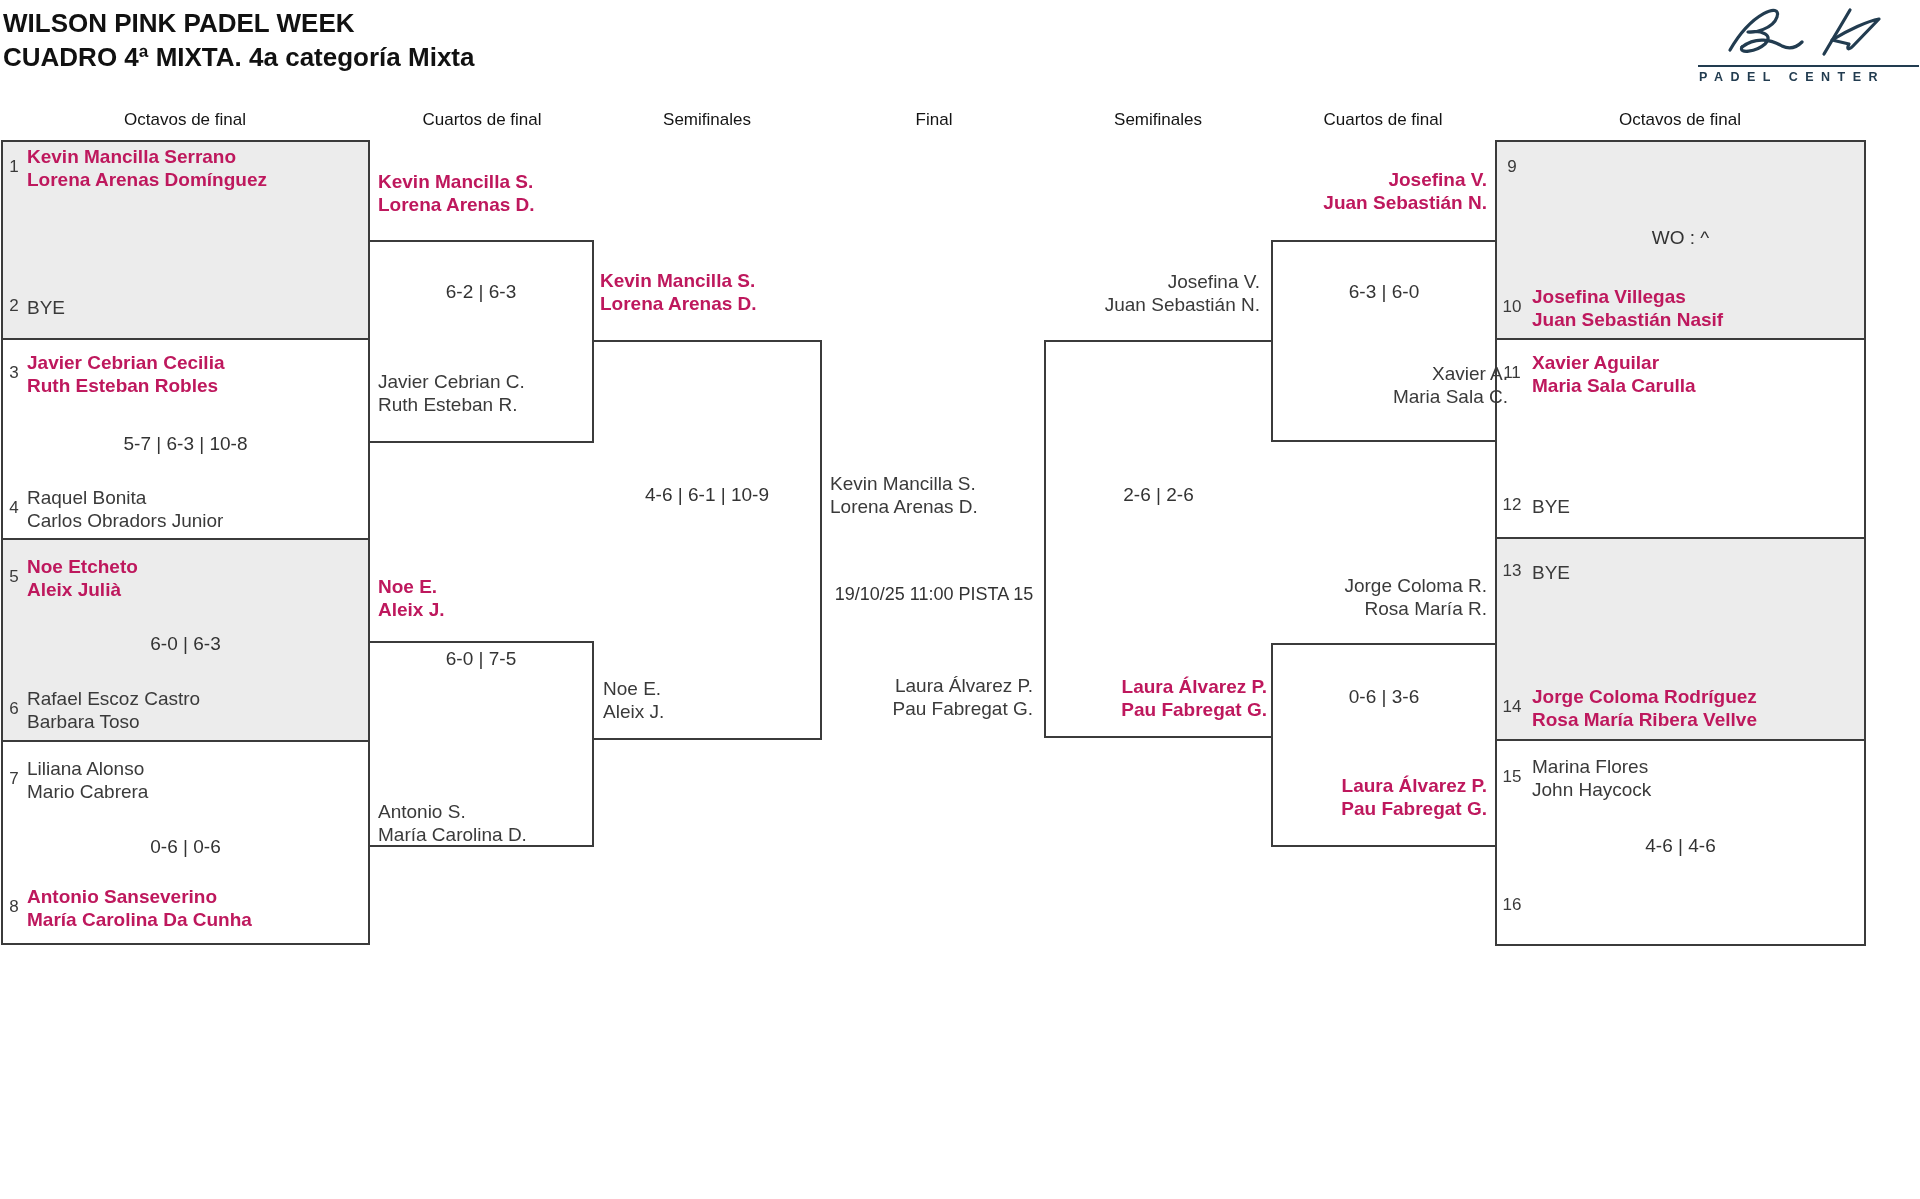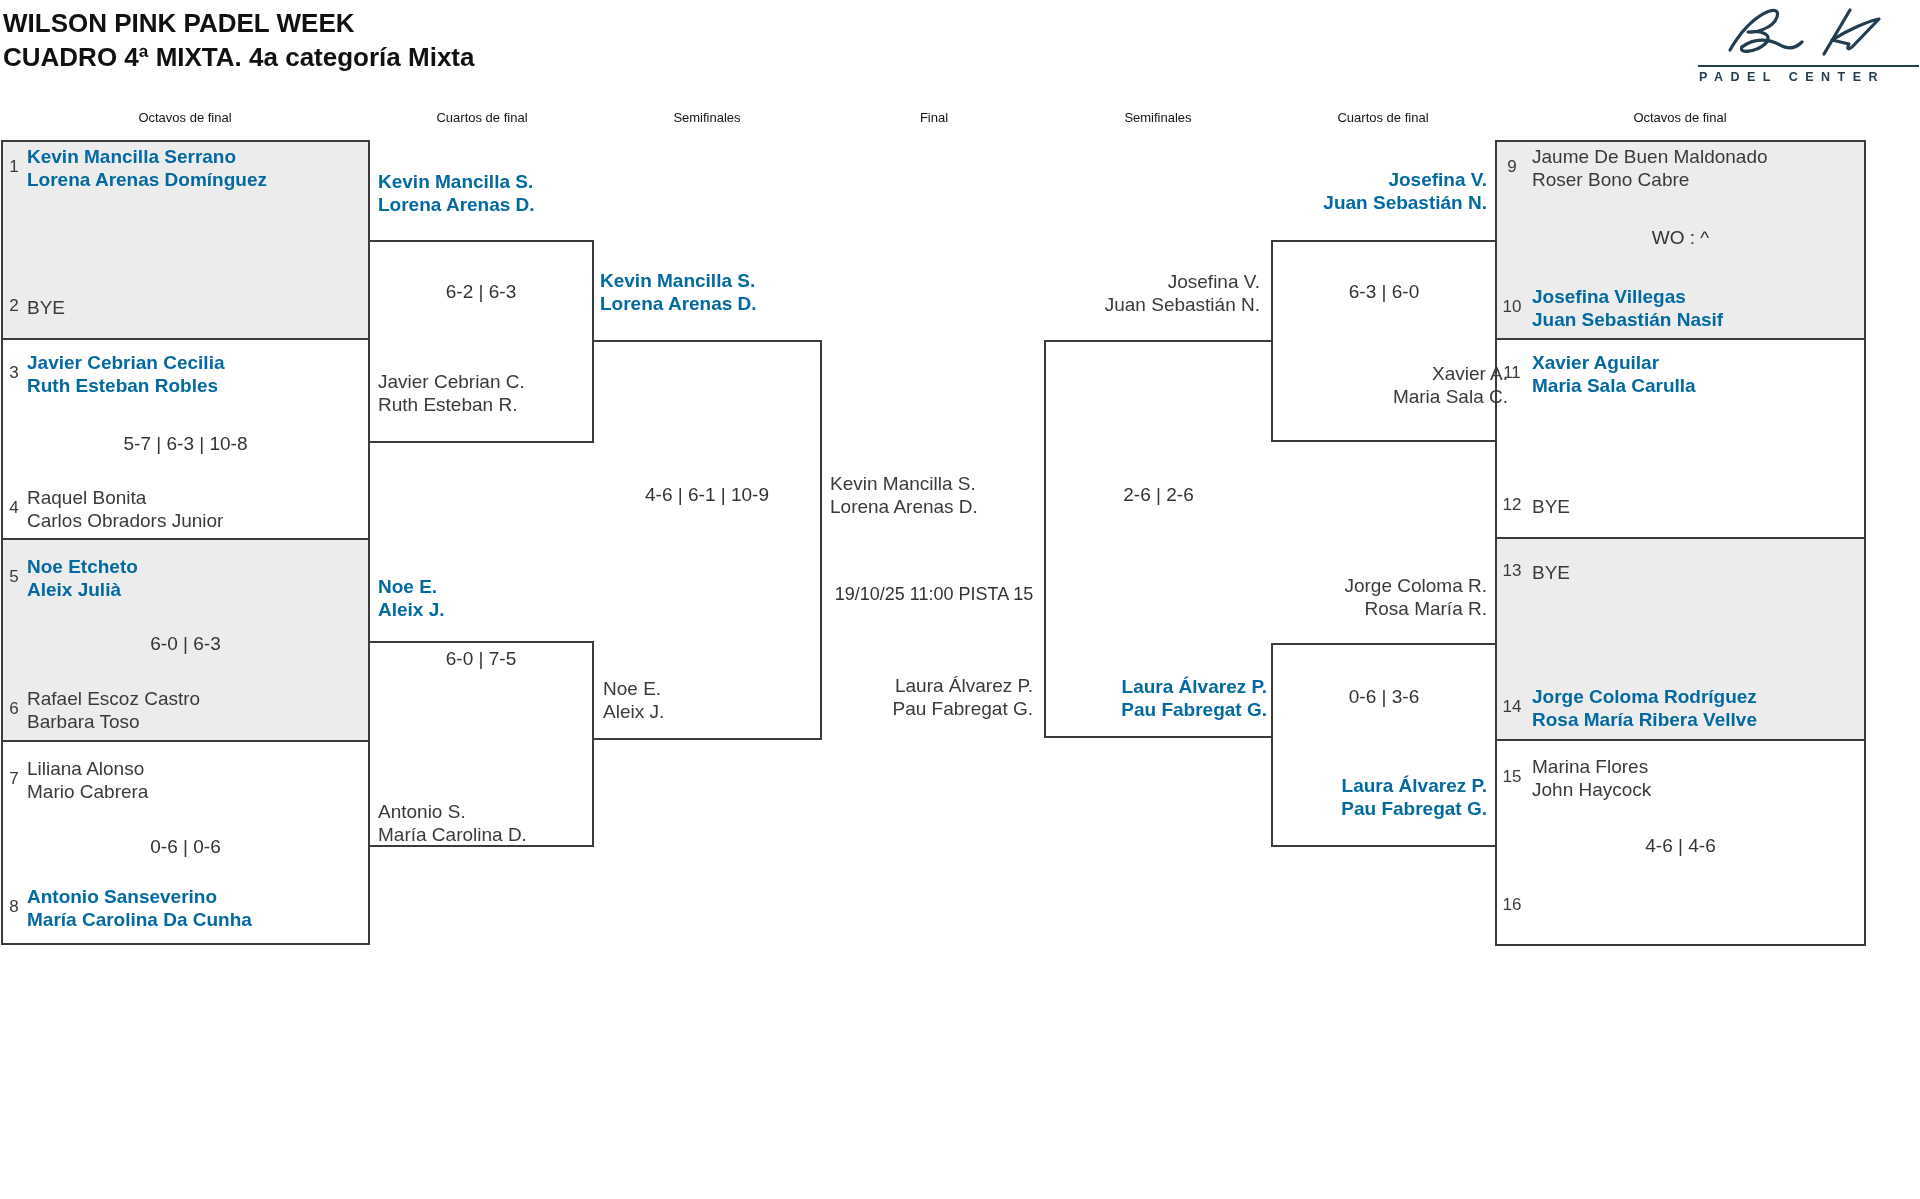--- a/index.html
+++ b/index.html
@@ -1,26 +1,26 @@
 <!DOCTYPE html>
 <html><head>
 <meta charset="utf-8">
 <style>
   html,body{margin:0;padding:0;background:#fff;}
   #stage{position:relative;width:1920px;height:1199px;background:#fff;overflow:hidden;
          font-family:"Liberation Sans", sans-serif;color:#2e2e2e;}
   .title{position:absolute;left:3px;top:6px;font-size:26px;line-height:34px;font-weight:600;color:#111;}
-  .round-h{position:absolute;top:110px;width:300px;text-align:center;font-size:13px;color:#141414;}
+  .round-h{position:absolute;top:110px;width:300px;text-align:center;font-size:17px;color:#141414;}
   .box{position:absolute;border:2px solid #3b3b3b;box-sizing:border-box;background:#fff;}
   .box.gray{background:#ececec;}
   .cell{position:absolute;border:2px solid #3b3b3b;box-sizing:border-box;background:transparent;}
   .hline{position:absolute;height:2px;background:#3b3b3b;}
   .vline{position:absolute;width:2px;background:#3b3b3b;}
   .team{position:absolute;font-size:19px;line-height:23px;color:#3a3a3a;white-space:nowrap;}
-  .team.bold{font-weight:bold;color:#0369a1;}
+  .team.bold{font-weight:bold;color:#be185d;}
   .team .l{display:block;}
   .ra{text-align:right;}
   .seed{position:absolute;width:24px;text-align:center;font-size:17px;color:#3a3a3a;}
   .score{position:absolute;text-align:center;font-size:19px;color:#333;white-space:nowrap;}
   .logo{position:absolute;}
   .logo-rule{position:absolute;left:1698px;top:65px;width:221px;height:2px;background:#223c50;}
   .logo-text{position:absolute;left:1699px;top:70px;width:230px;font-size:12.5px;font-weight:bold;
              letter-spacing:7.5px;color:#223c50;white-space:nowrap;}
   svg{display:block;}
 </style>
@@ -111,24 +111,20 @@
     <span class="l">Liliana Alonso</span>
     <span class="l">Mario Cabrera</span>
   </div>
   <div class="seed" style="left:2px;top:897px;">8</div>
   <div class="team bold" style="left:27px;top:885px;">
     <span class="l">Antonio Sanseverino</span>
     <span class="l">María Carolina Da Cunha</span>
   </div>
 
   <div class="seed" style="left:1500px;top:157px;">9</div>
-  <div class="team" style="left:1532px;top:145px;">
-    <span class="l">Jaume De Buen Maldonado</span>
-    <span class="l">Roser Bono Cabre</span>
-  </div>
   <div class="seed" style="left:1500px;top:297px;">10</div>
   <div class="team bold" style="left:1532px;top:285px;">
     <span class="l">Josefina Villegas</span>
     <span class="l">Juan Sebastián Nasif</span>
   </div>
   <div class="seed" style="left:1500px;top:363px;">11</div>
   <div class="team bold" style="left:1532px;top:351px;">
     <span class="l">Xavier Aguilar</span>
     <span class="l">Maria Sala Carulla</span>
   </div>

